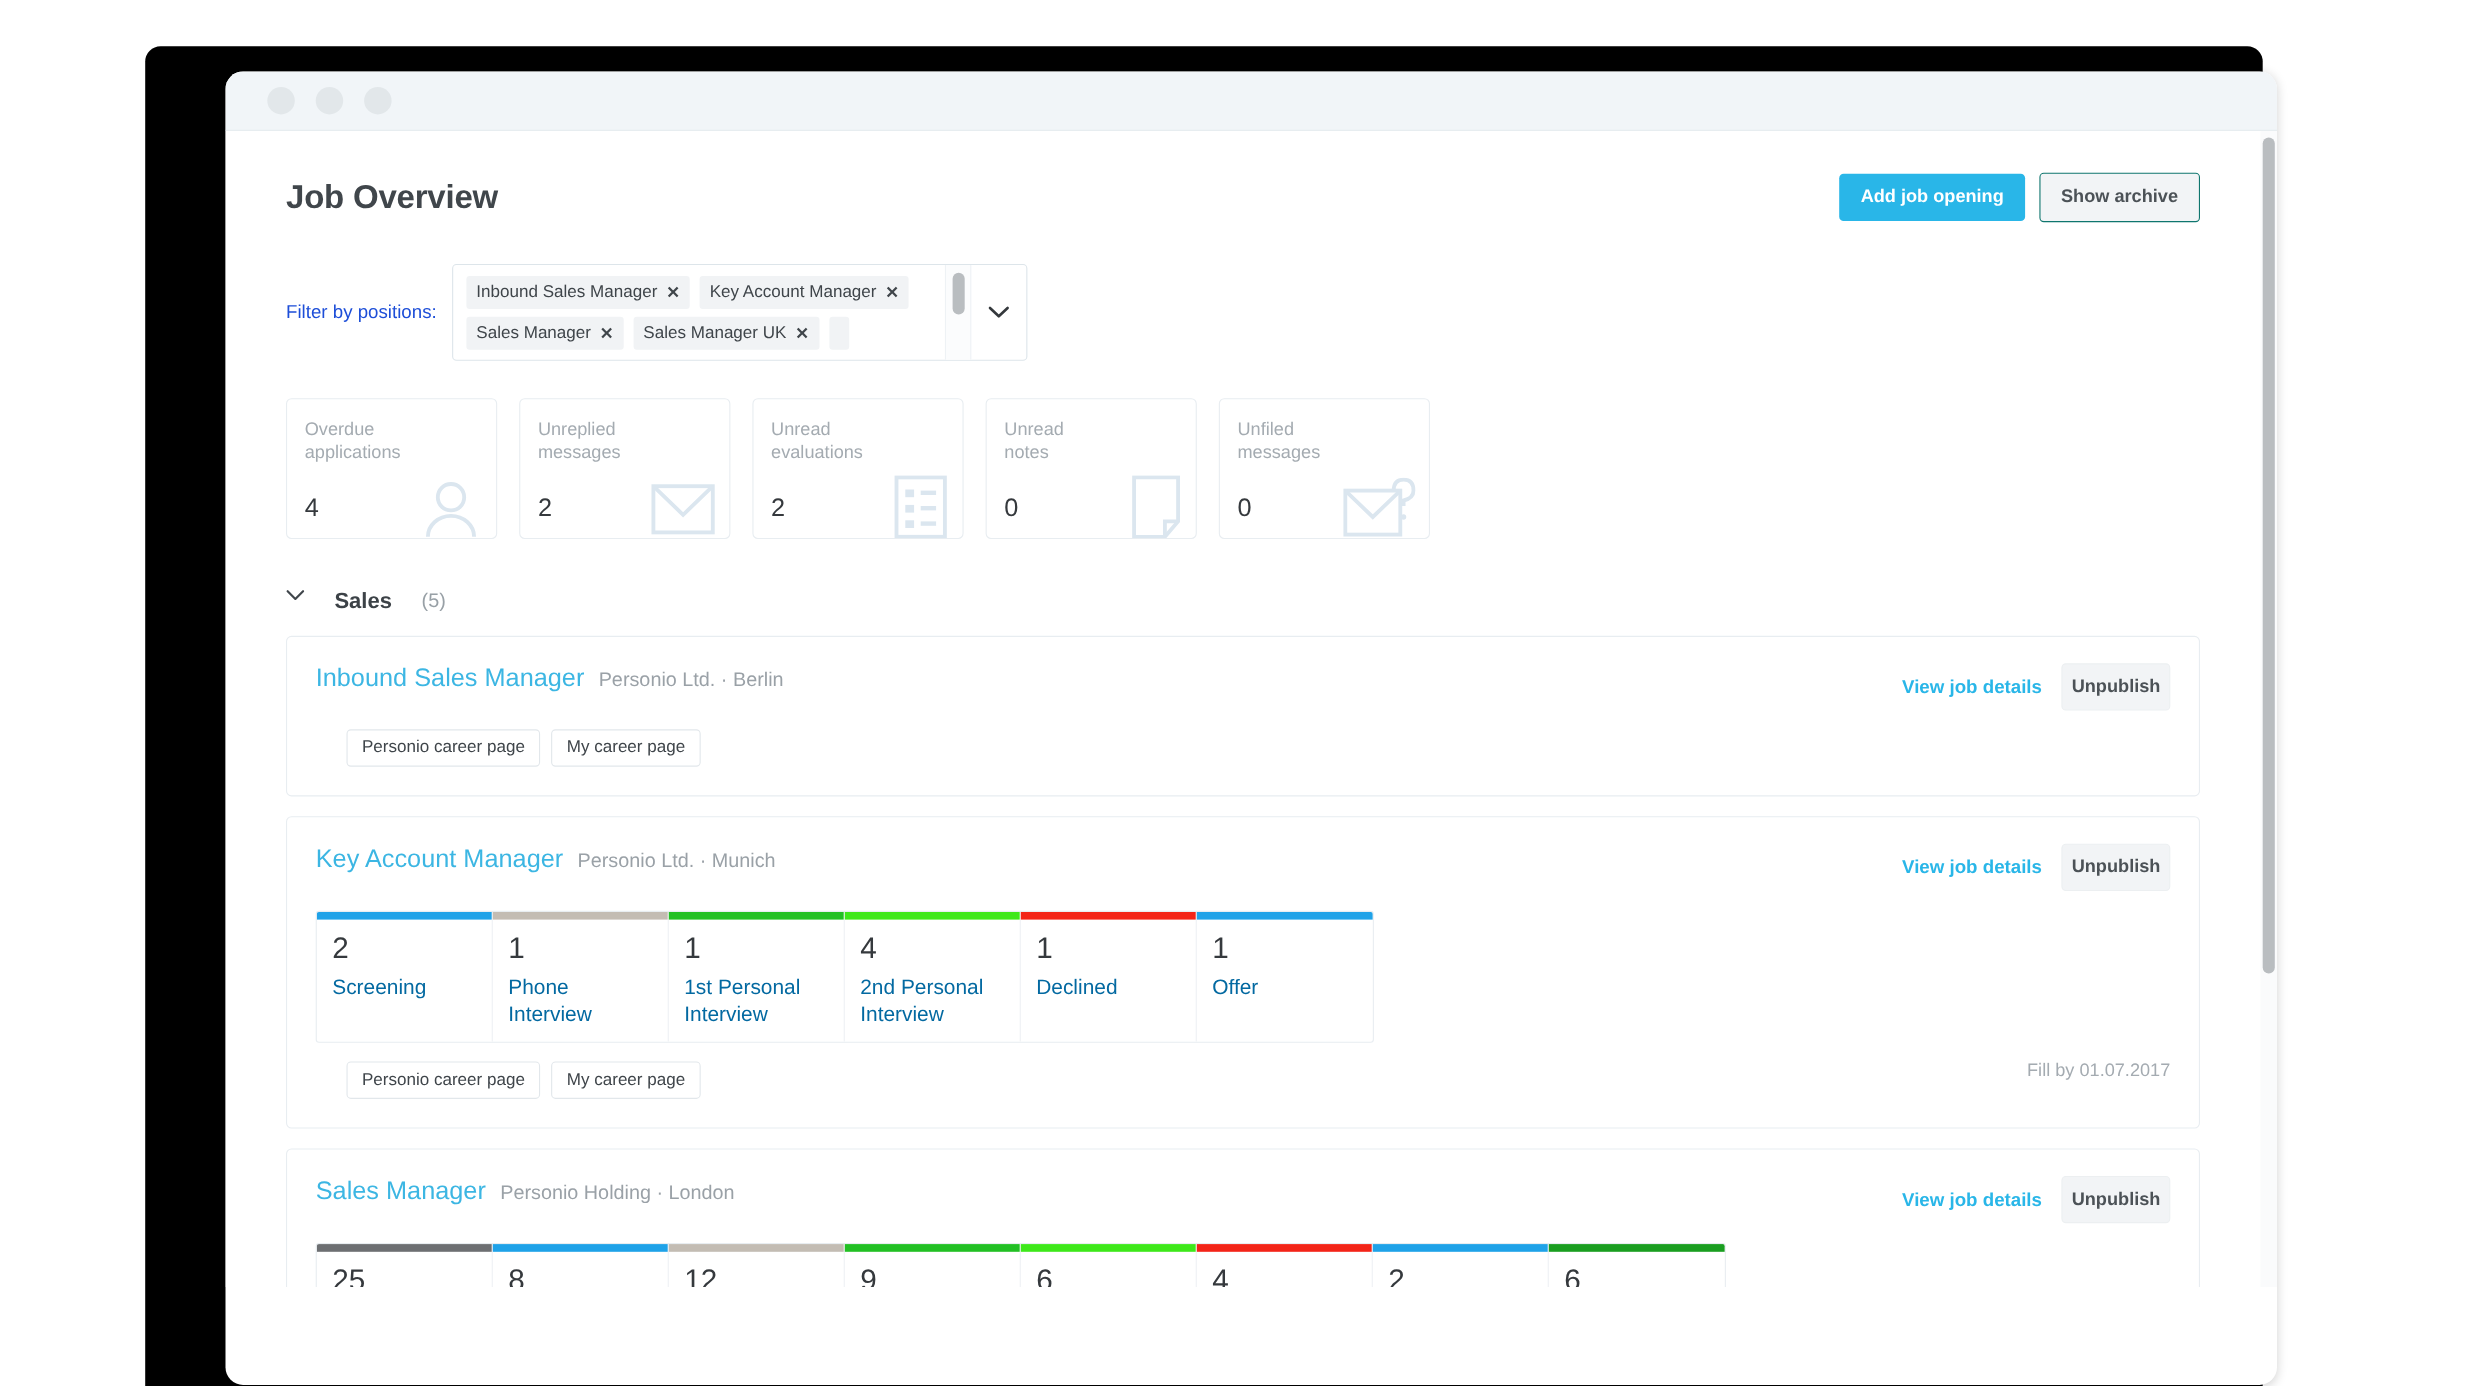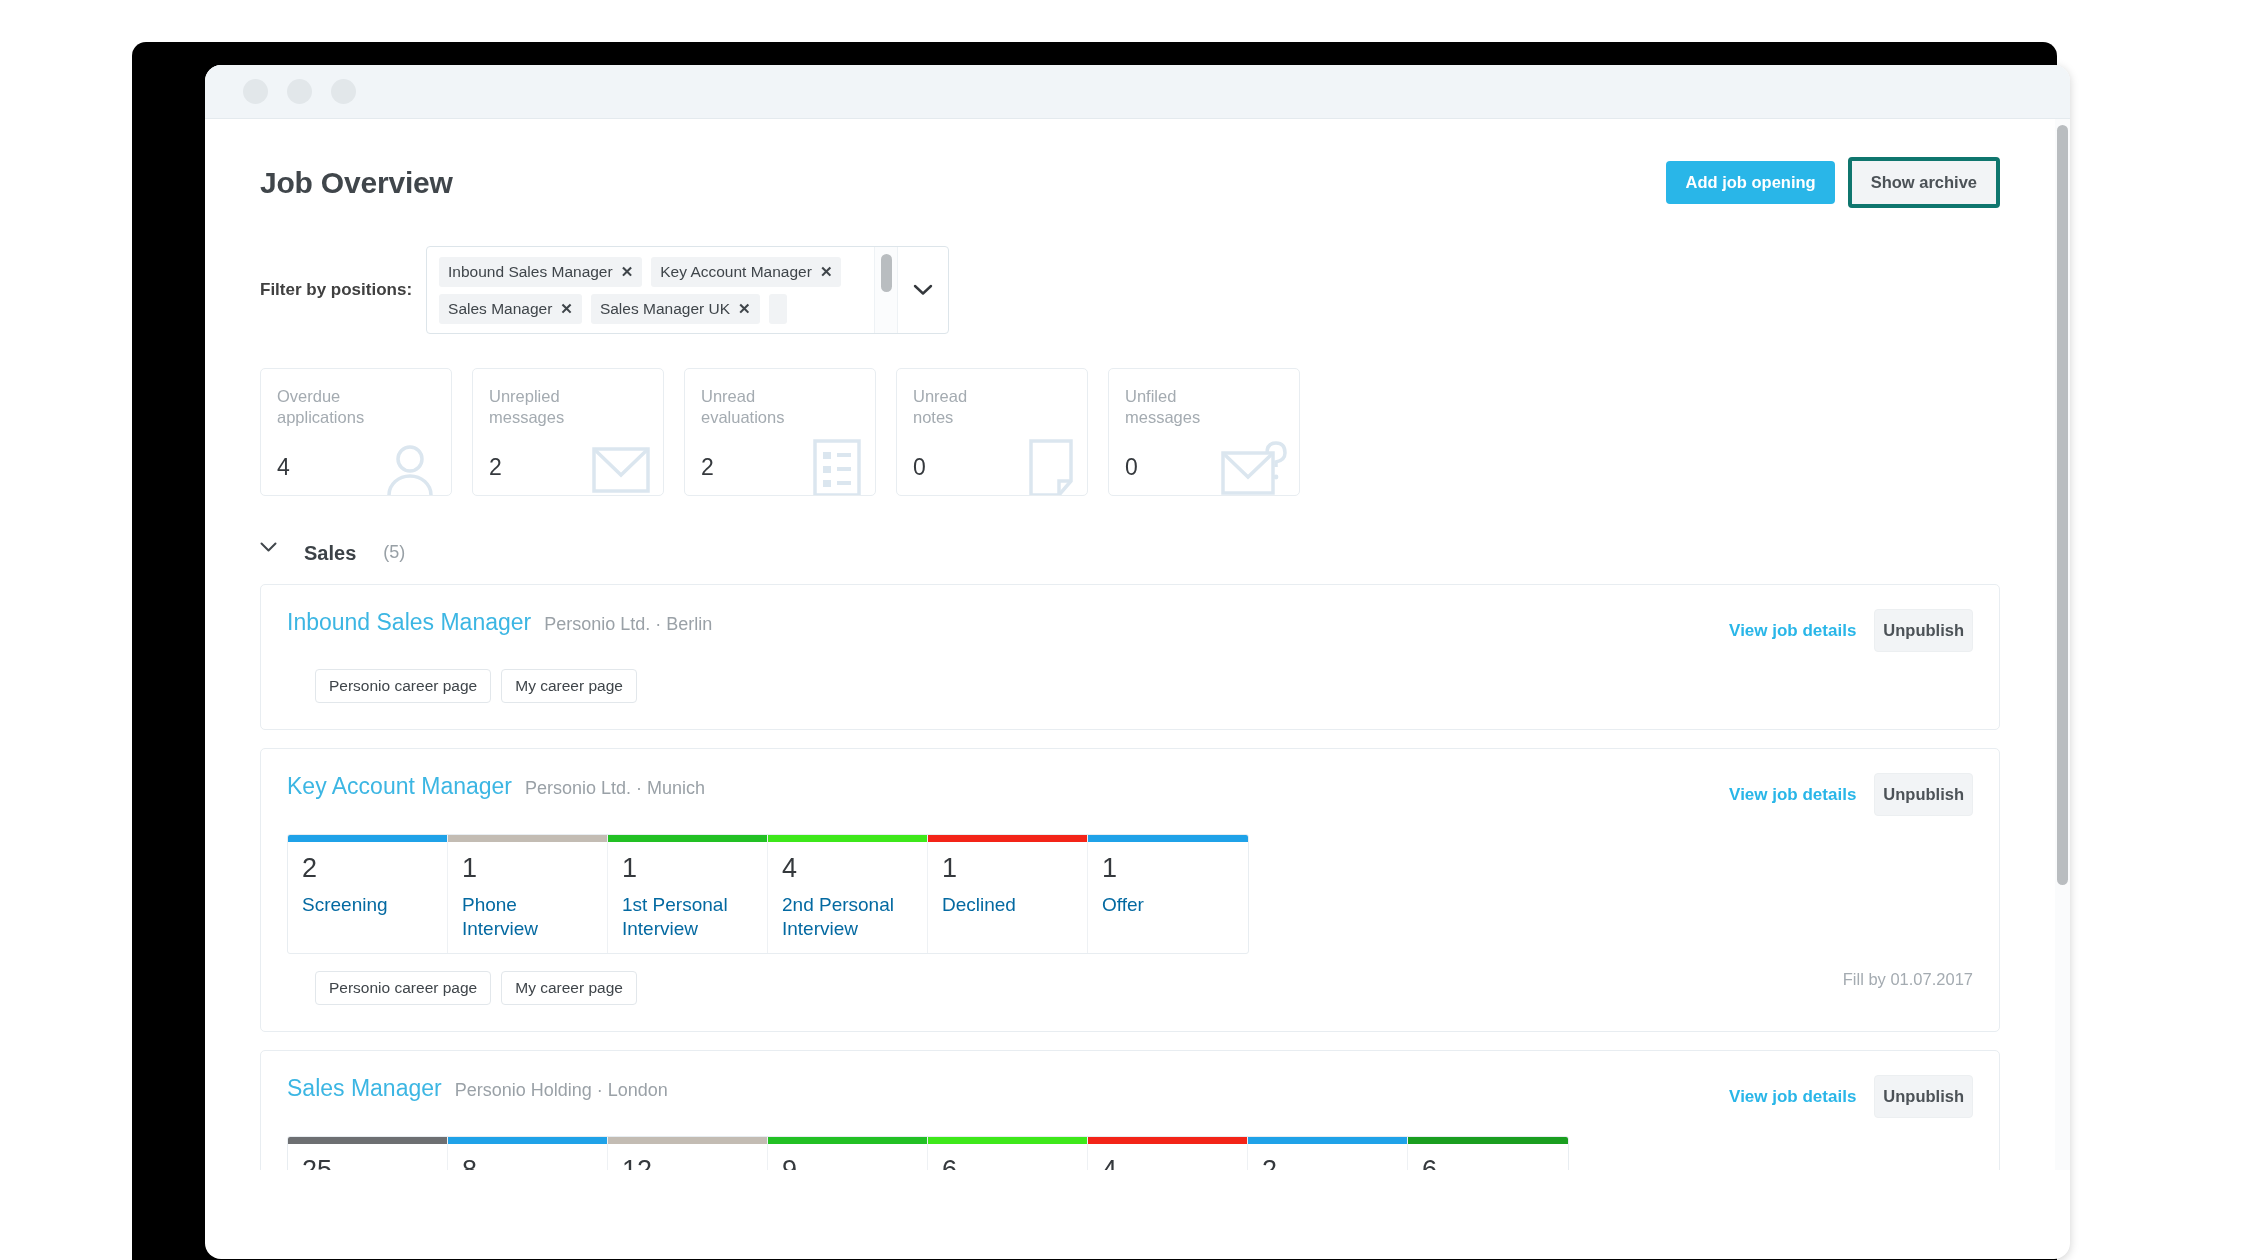--- a/index.html
+++ b/index.html
@@ -103,37 +103,37 @@
     border-radius: 4px;
     padding: 12px 19px;
     cursor: pointer;
     font-family: "Liberation Sans", sans-serif;
   }
   .btn-secondary {
     background: #f2f4f6;
     color: #4c5257;
     font-size: 16.5px;
     font-weight: bold;
-    border: 4px solid #0f766e;
+    border: 1px solid #0f766e;
     border-radius: 4px;
     padding: 12px 19px;
     cursor: pointer;
     font-family: "Liberation Sans", sans-serif;
   }
 
   
   #filter-row {
     display: flex;
     align-items: center;
     padding: 38px 55px 0 55px;
   }
   #filter-label {
     font-size: 17px;
-    color: #404040;
-    font-weight: bold;
+    color: #1d4ed8;
+    font-weight: normal;
     margin-right: 14px;
     white-space: nowrap;
   }
   #filter-control {
     display: flex;
     align-items: stretch;
     border: 1px solid #dde5ea;
     border-radius: 4px;
     background: #ffffff;
     height: 88px;

